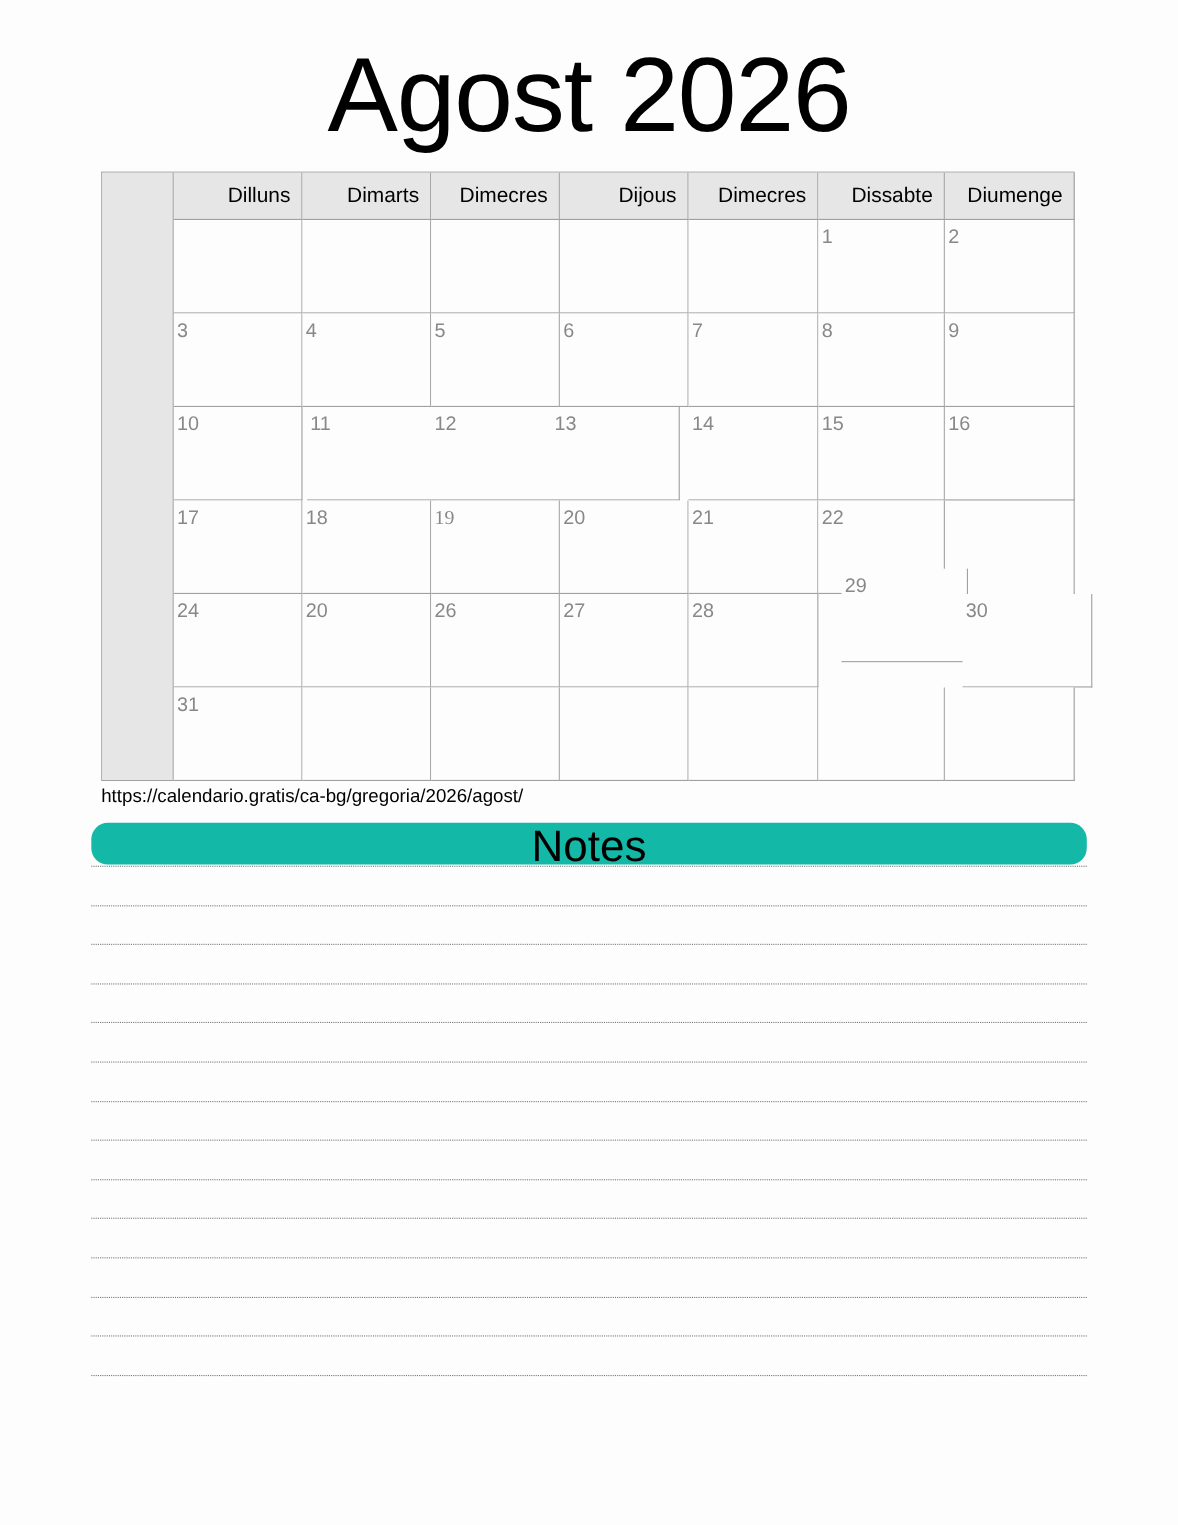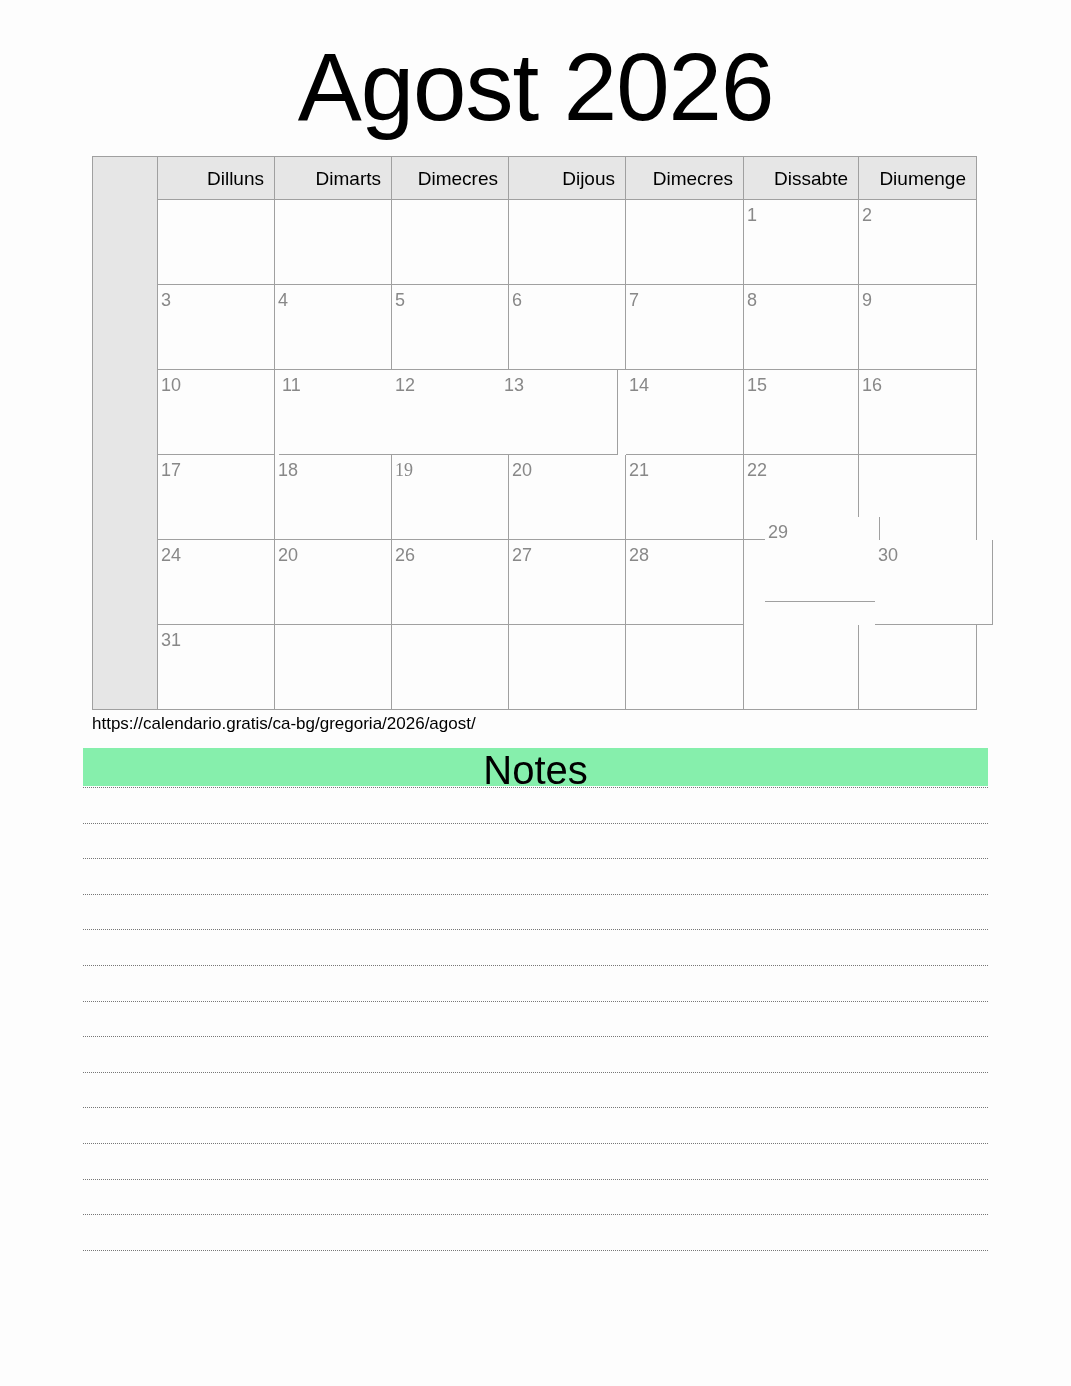--- a/index.html
+++ b/index.html
@@ -34,21 +34,22 @@
       box-sizing: border-box;
     }
     .cell .num {
       position: absolute; left: 3px; top: 5px; font-size: 18px; color: #888;
     }
     .url {
       position: absolute; left: 92px; top: 713px; font-size: 17px; line-height: 22px;
     }
     .notes-bar {
       position: absolute; left: 83px; top: 748px; width: 905px; height: 38px;
-      background: #86efac;
+      background: #14b8a6;
+      border-radius: 15px;
     }
     .notes-title {
       position: absolute; left: 0; top: 0; width: 905px; text-align: center;
       font-size: 40px; line-height: 44px;
     }
     .note-line {
       position: absolute; left: 83px; width: 905px; height: 0;
       border-top: 1px dotted #777;
     }
   </style>

